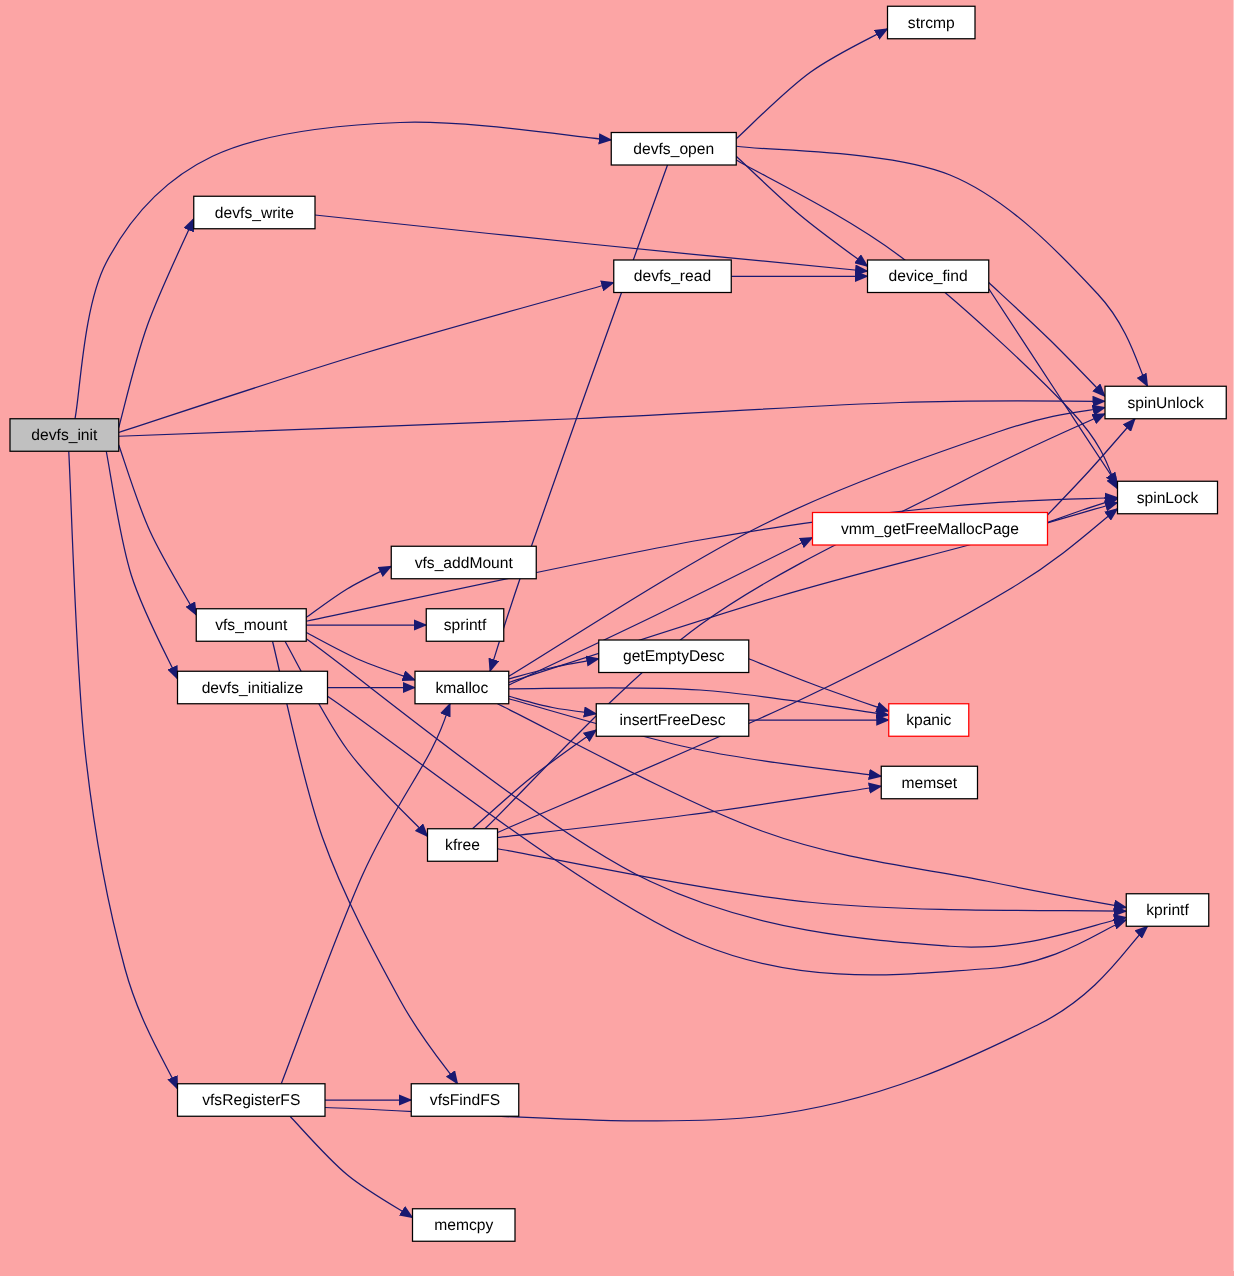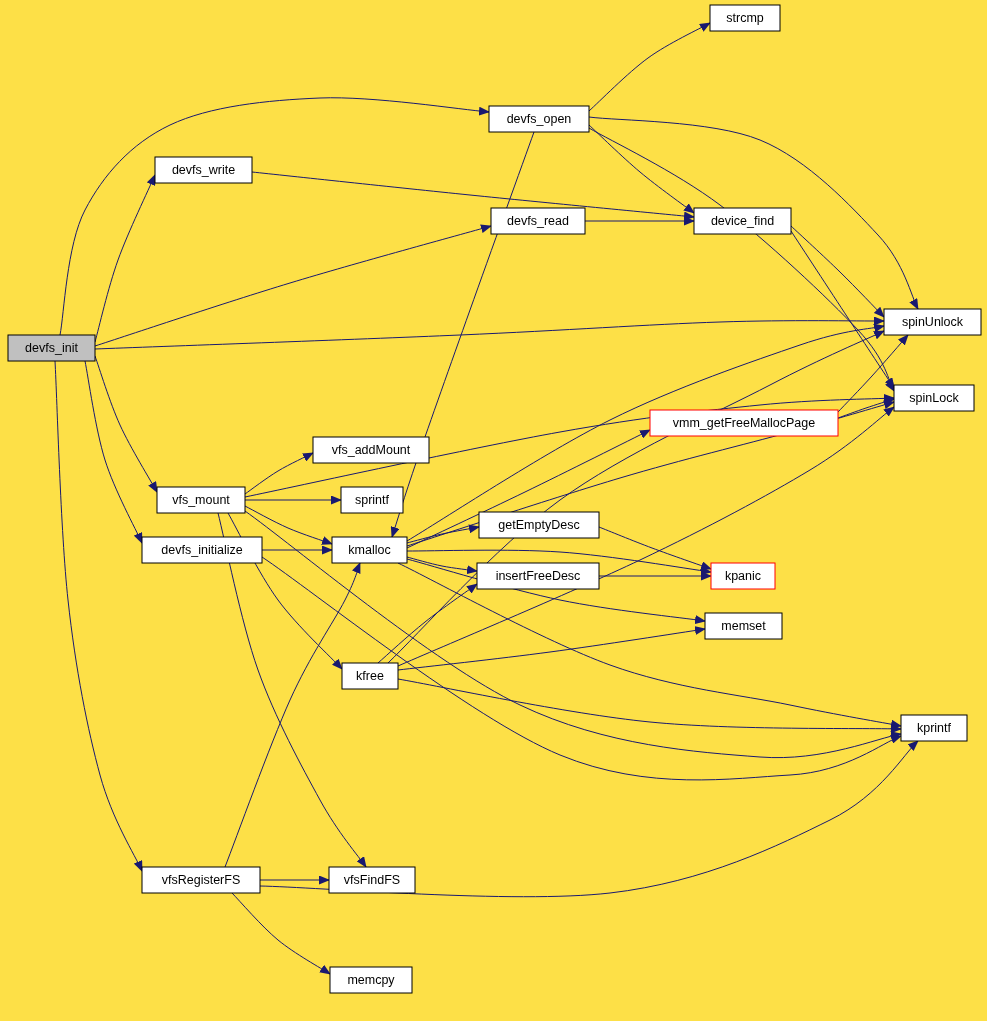--- a/index.html
+++ b/index.html
@@ -4,21 +4,21 @@
 <style>
   html, body {
     margin: 0;
     padding: 0;
     background: #ffffff;
   }
   .canvas {
     position: relative;
     width: 987px;
     height: 1021px;
-    background: #fde047;
+    background: #fca5a5;
     overflow: hidden;
   }
   .edge {
     fill: none;
     stroke: #191970;
     stroke-width: 1;
   }
   .node rect {
     fill: #ffffff;
     stroke: #000000;

